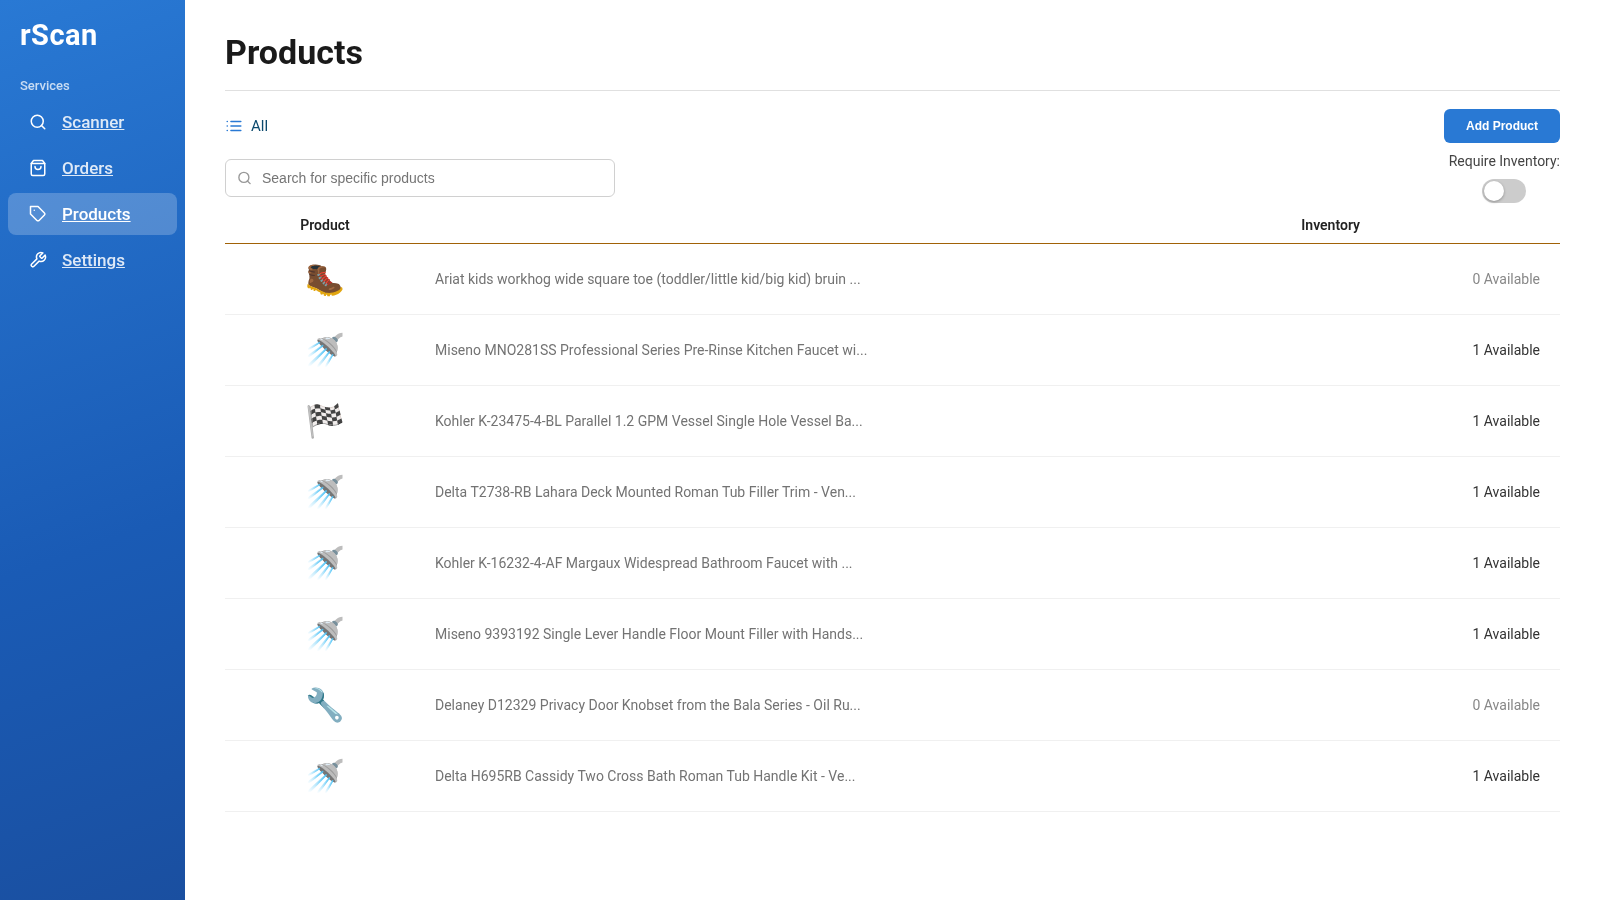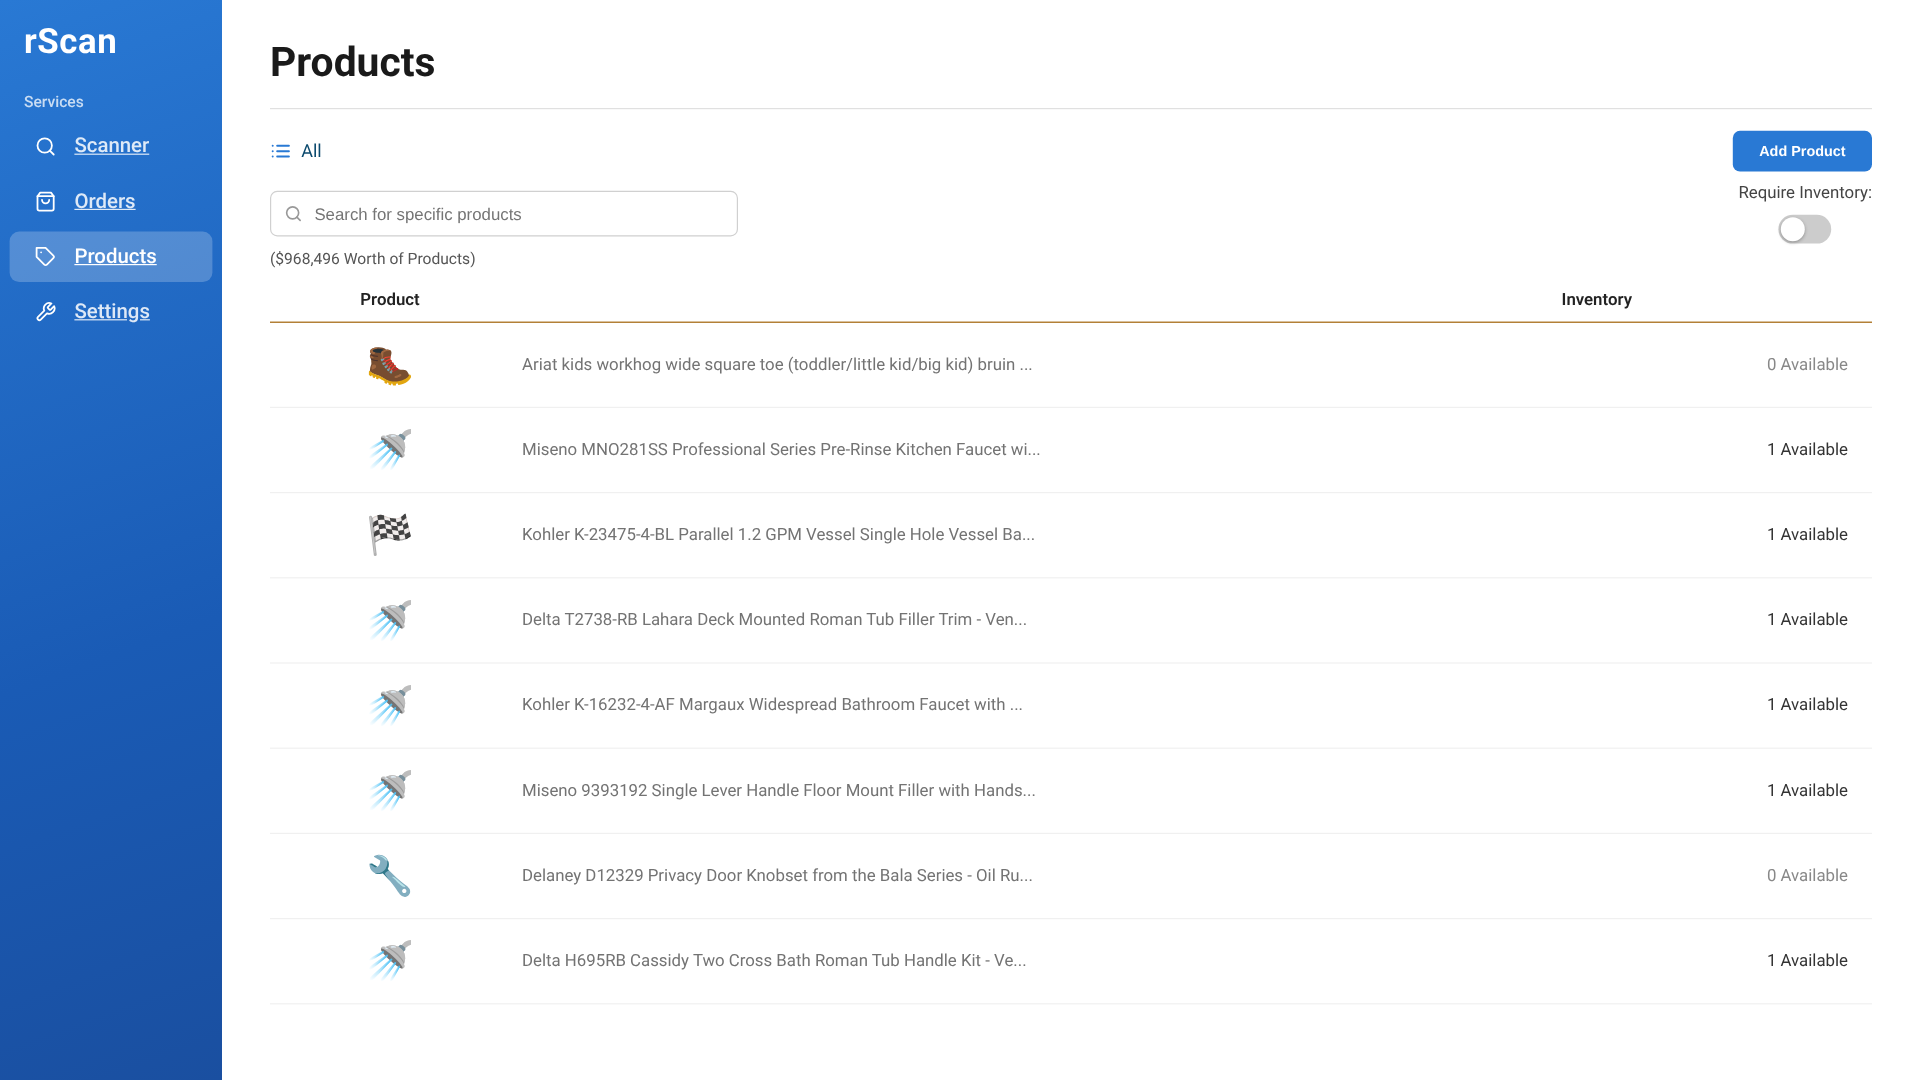--- a/index.html
+++ b/index.html
@@ -302,21 +302,20 @@
       <input id="search-input" type="text" placeholder="Search for specific products" style="">
     </div>
     <div id="require-inventory">
       <span>Require Inventory:</span>
       <div class="toggle-switch off">
         <div class="toggle-knob"></div>
       </div>
     </div>
   </div>
 
-  <div id="worth-label">($968,496 Worth of Products)</div>
 
   <div id="products-table">
     <div class="table-header">
       <div class="table-header-product">Product</div>
       <div class="table-header-inventory">Inventory</div>
     </div>
 
     <div id="table-body">
         <div class="table-row">
           <div class="product-image-cell">

